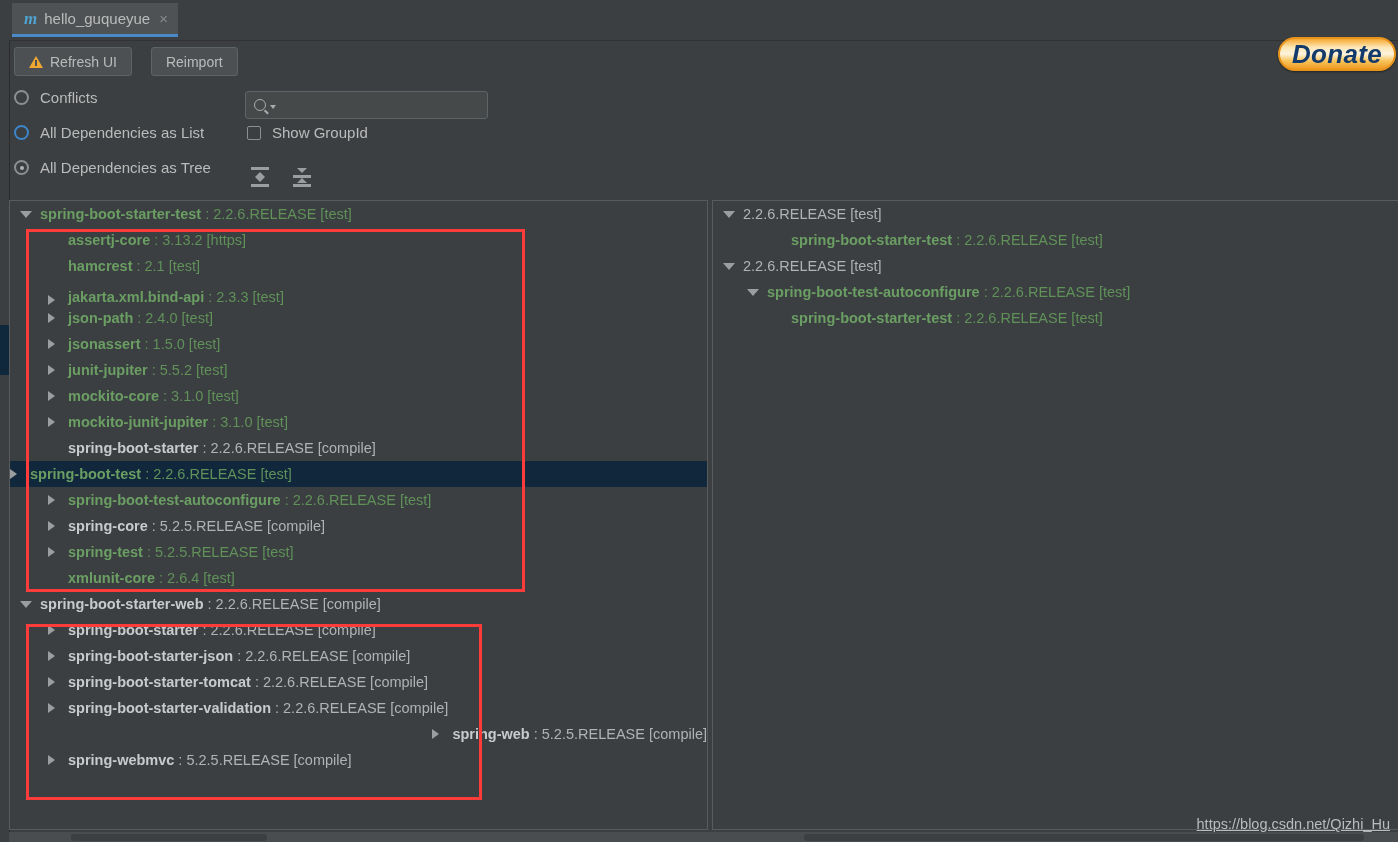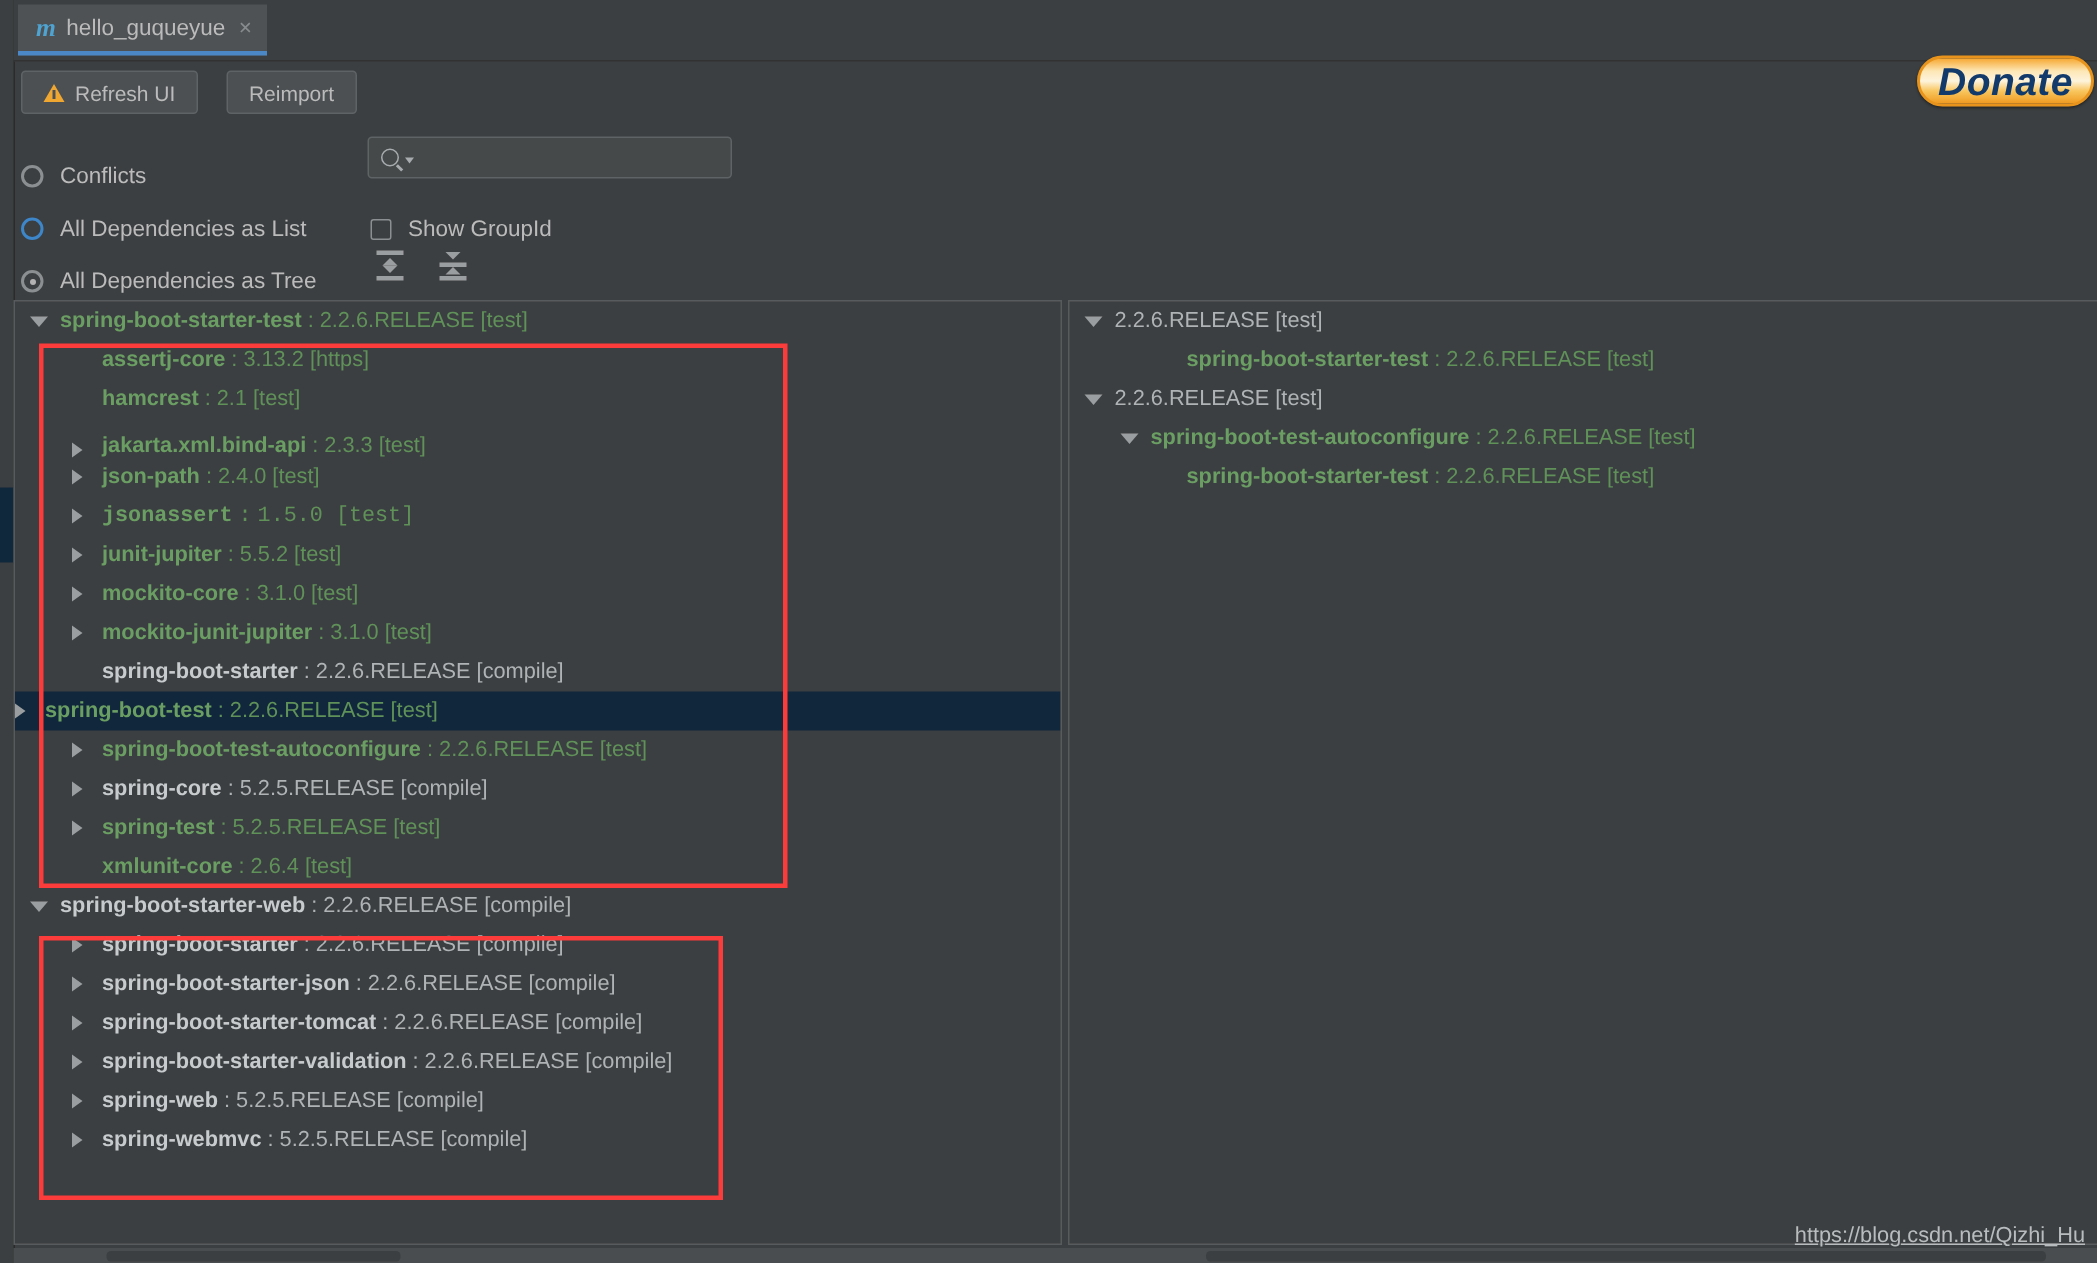--- a/index.html
+++ b/index.html
@@ -97,21 +97,21 @@
     box-sizing: border-box;
   }
   .donate-label {
     font-family: Liberation Sans, sans-serif;
     font-style: italic; font-weight: bold;
     font-size: 26px; color: #123a6b;
     letter-spacing: .3px;
   }
 
   
-  .opts { position: absolute; left: 0; top: 92px; width: 1190px; height: 104px; }
+  .opts { position: absolute; left: 0; top: 72px; width: 1190px; height: 104px; }
   .opt-row { position: absolute; display: flex; align-items: center; }
   .radio {
     width: 15px; height: 15px; border-radius: 50%;
     border: 2px solid #8c8f91; box-sizing: border-box;
     position: relative; flex: none;
   }
   .radio.focused { border-color: #3d86c9; border-width: 2px; }
   .radio.checked::after {
     content: ""; position: absolute;
     left: 3.5px; top: 3.5px; width: 4px; height: 4px;
@@ -332,21 +332,21 @@
           <span class="ver test">2.3.3 [test]</span>
         </div>
         <div class="row" style="padding-left: 38px;">
           <span class="arrow-slot">
             <span class="arrow"></span>
           </span>
           <span class="nm test">json-path</span>
           <span class="sep ver test">:</span>
           <span class="ver test">2.4.0 [test]</span>
         </div>
-        <div class="row" style="padding-left: 38px; font-family: Liberation Mono, monospace;">
+        <div class="row" style="padding-left: 38px;">
           <span class="arrow-slot">
             <span class="arrow"></span>
           </span>
           <span class="nm test">jsonassert</span>
           <span class="sep ver test">:</span>
           <span class="ver test">1.5.0 [test]</span>
         </div>
         <div class="row" style="padding-left: 38px;">
           <span class="arrow-slot">
             <span class="arrow"></span>
@@ -452,21 +452,21 @@
           <span class="ver compile">2.2.6.RELEASE [compile]</span>
         </div>
         <div class="row" style="padding-left: 38px;">
           <span class="arrow-slot">
             <span class="arrow"></span>
           </span>
           <span class="nm compile">spring-boot-starter-validation</span>
           <span class="sep ver compile">:</span>
           <span class="ver compile">2.2.6.RELEASE [compile]</span>
         </div>
-        <div class="row" style="padding-left: 38px;">
+        <div class="row" style="padding-left: 38px; justify-content: flex-end;">
           <span class="arrow-slot">
             <span class="arrow"></span>
           </span>
           <span class="nm compile">spring-web</span>
           <span class="sep ver compile">:</span>
           <span class="ver compile">5.2.5.RELEASE [compile]</span>
         </div>
         <div class="row" style="padding-left: 38px;">
           <span class="arrow-slot">
             <span class="arrow"></span>

